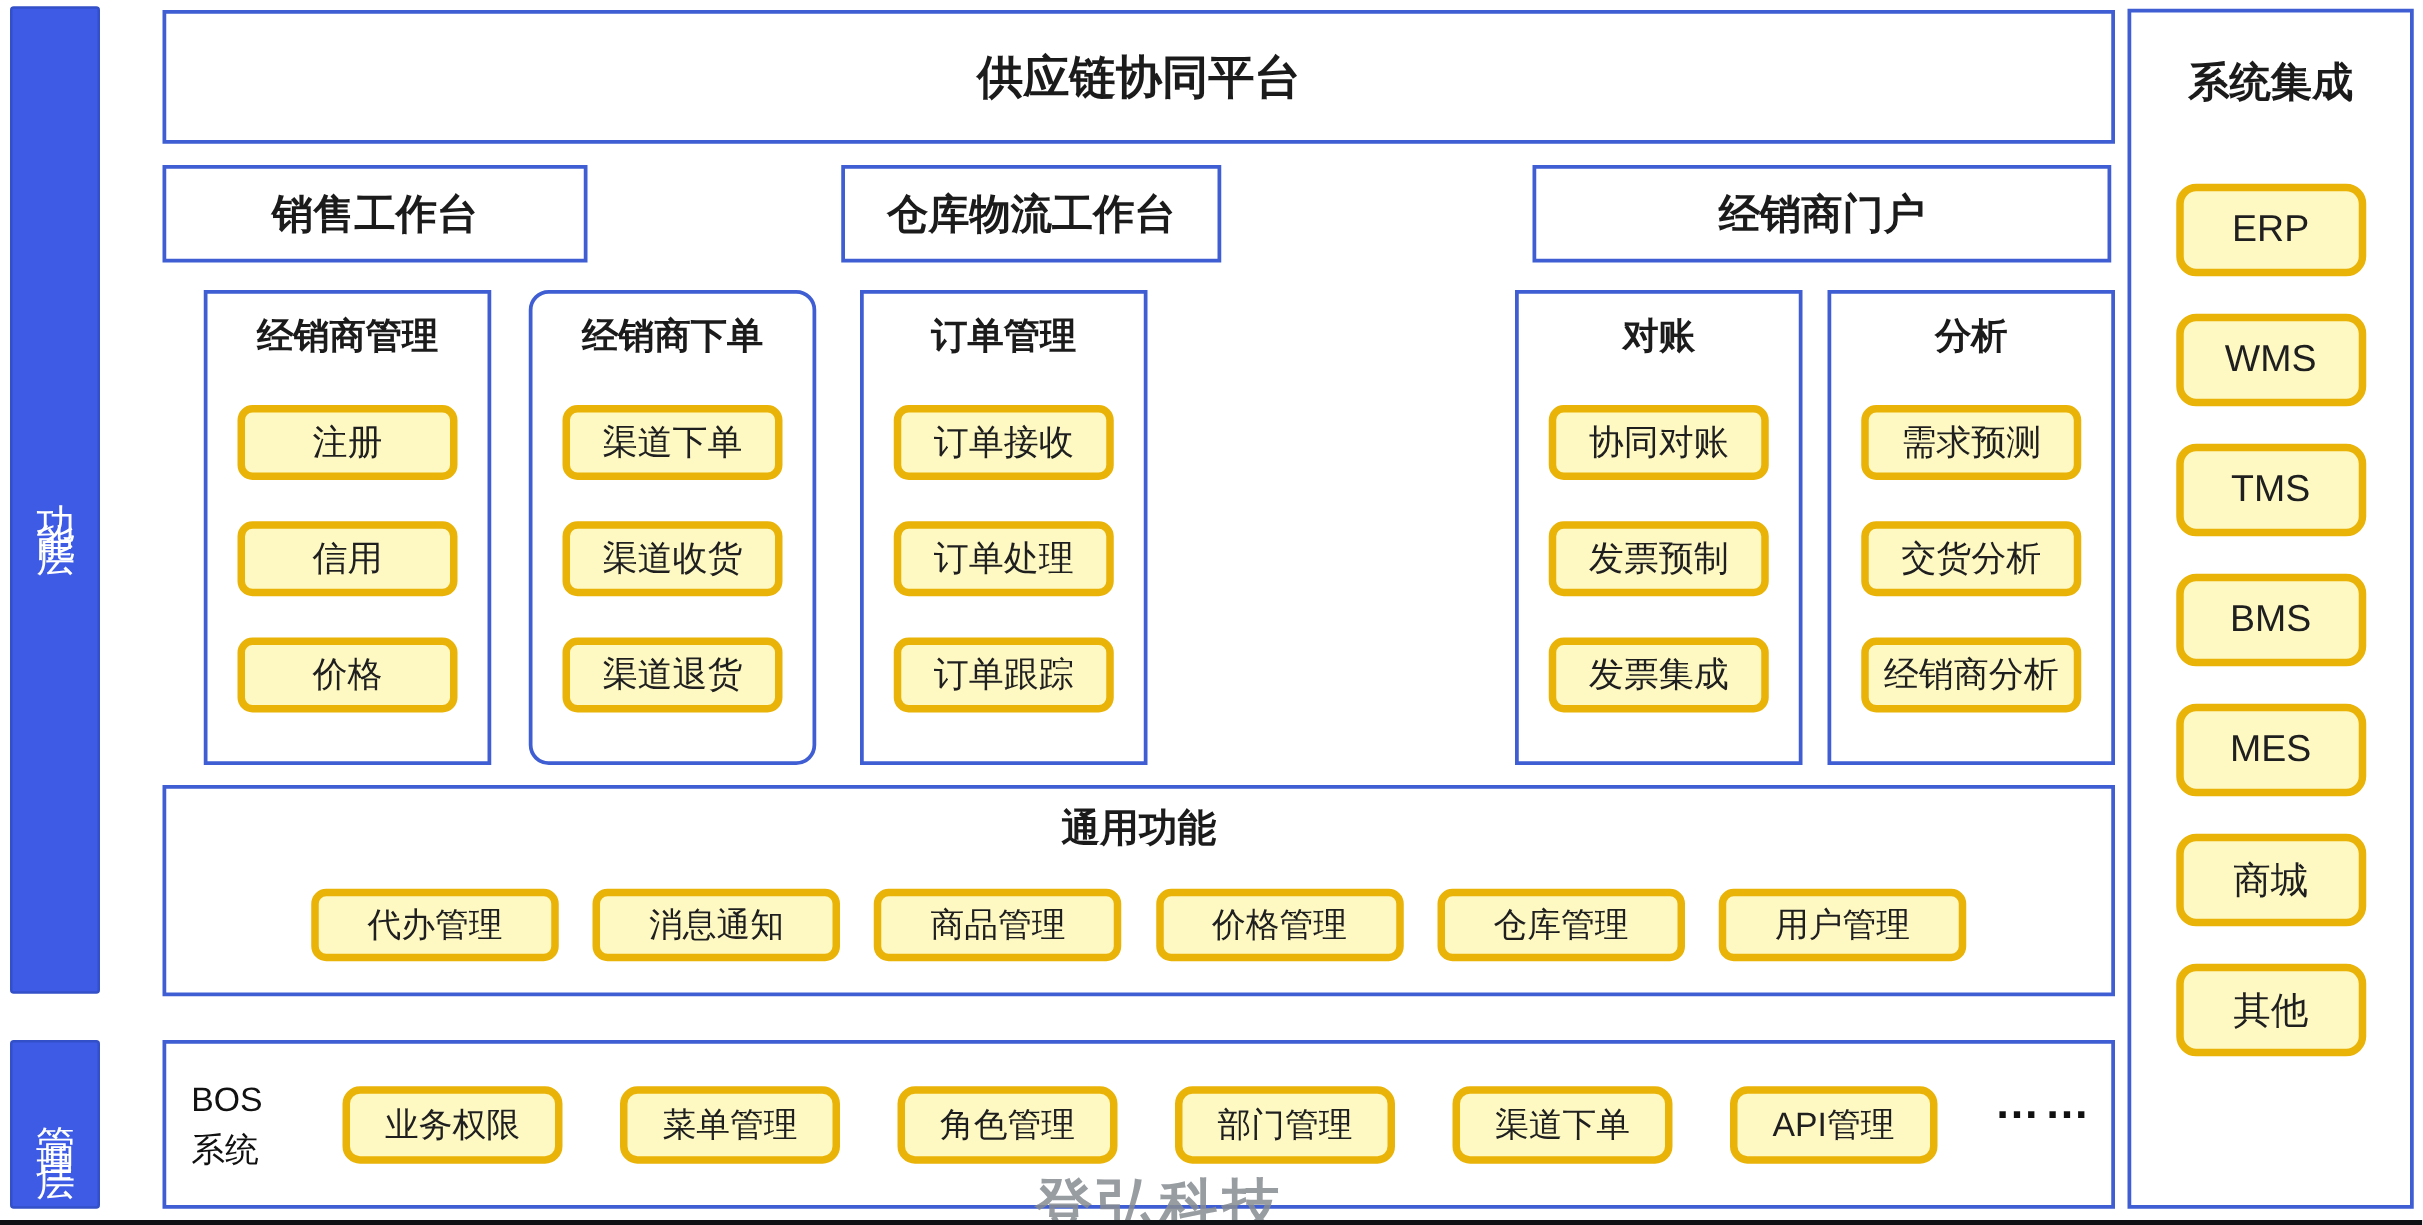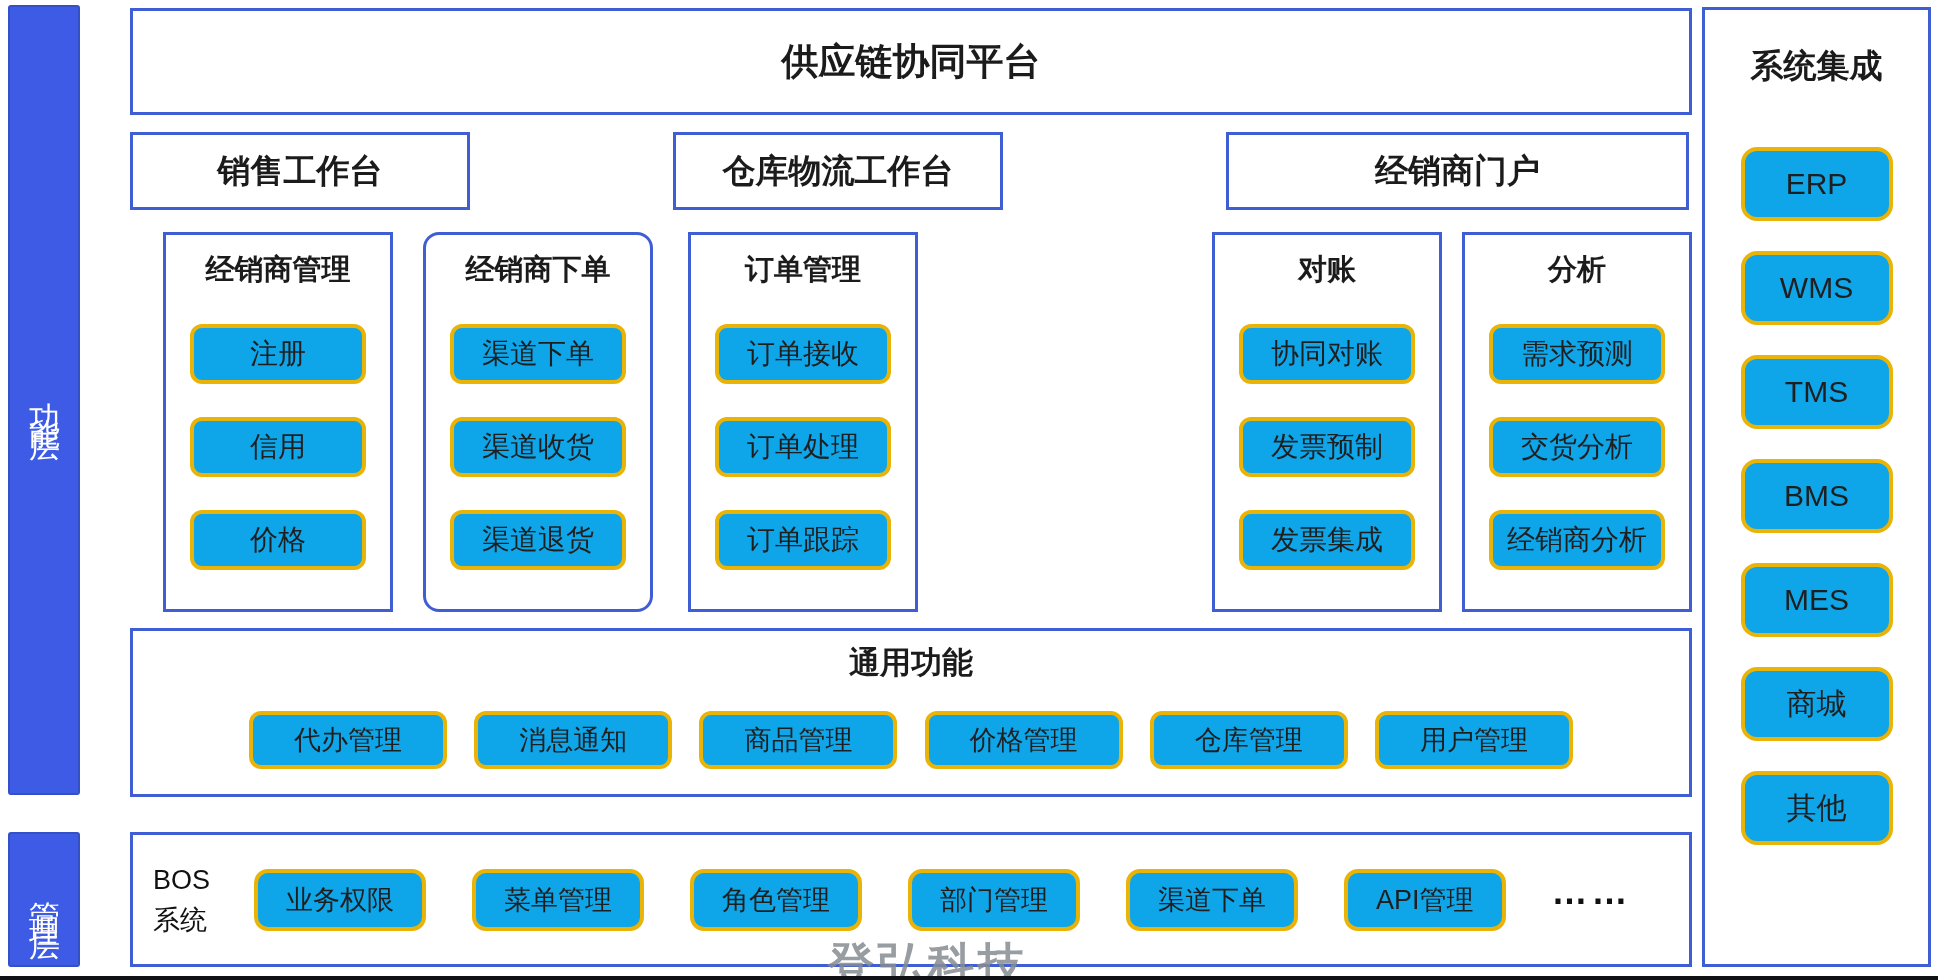--- a/index.html
+++ b/index.html
@@ -18,46 +18,46 @@
   
   .box { position:absolute; background:#fff; border:3px solid #3f5ed3; }
 
   .header-box { left:130px; top:8px; width:1562px; height:107px;
                 display:flex; align-items:center; justify-content:center;
                 font-size:37px; font-weight:700; }
 
   .wb { position:absolute; top:132px; height:78px; background:#fff; border:3px solid #3f5ed3;
         display:flex; align-items:center; justify-content:center; font-size:33px; font-weight:700; }
   .wb1 { left:130px;  width:340px; }
-  .wb2 { left:673px;  width:330px; }
+  .wb2 { left:673px;  width:304px; }
   .wb3 { left:1226px; width:463px; }
 
   
   .col { position:absolute; top:232px; width:230px; height:380px; background:#fff;
          border:3px solid #3f5ed3; display:flex; flex-direction:column; padding:12px 24px 0 24px; }
   .c1 { left:163px; } .c2 { left:423px;border-radius:16px; } .c3 { left:688px; }
   .c4 { left:953px; } .c5 { left:1212px; } .c6 { left:1462px; }
   .col-title { text-align:center; font-size:29px; font-weight:700; line-height:44px; margin-bottom:33px; }
 
-  .btn { background:#0ea5e9; border:4px solid #eab308; border-radius:12px;
+  .btn { background:#fef9c3; border:6px solid #eab308; border-radius:12px;
          display:flex; align-items:center; justify-content:center;
          font-size:28px; color:#1f1f1f; }
   .col .btn { height:60px; margin-bottom:33px; }
 
   
   .common-box { left:130px; top:628px; width:1562px; height:169px; }
   .common-title { font-size:31px; font-weight:700; text-align:center; line-height:44px; margin-top:10px; }
   .common-row { display:flex; justify-content:space-between; padding:0 116px; margin-top:26px; }
   .common-row .btn { width:198px; height:58px; font-size:27px; }
 
   
   .bos-box { left:130px; top:832px; width:1562px; height:135px;
              display:flex; align-items:center; padding-left:20px; }
   .bos-label { font-size:27px; line-height:40px; color:#111; }
-  .bos-row { display:flex; align-items:center; gap:46px; margin-left:44px; }
+  .bos-row { display:flex; align-items:flex-start; gap:46px; margin-left:64px; }
   .bos-row .btn { height:62px; padding:0 28px; font-size:27px; border-radius:14px; }
   .bos-ellipsis { font-size:36px; font-weight:700; letter-spacing:4px; color:#111;
                   position:relative; top:-8px; }
 
   
   .side-box { left:1702px; top:7px; width:229px; height:960px; }
   .side-title { margin-top:34px; text-align:center; font-size:33px; font-weight:700; }
   .side-items { margin-top:58px; display:flex; flex-direction:column; align-items:center; gap:30px; }
   .side-items .btn { width:152px; height:74px; font-size:30px; border-radius:16px; }
 

